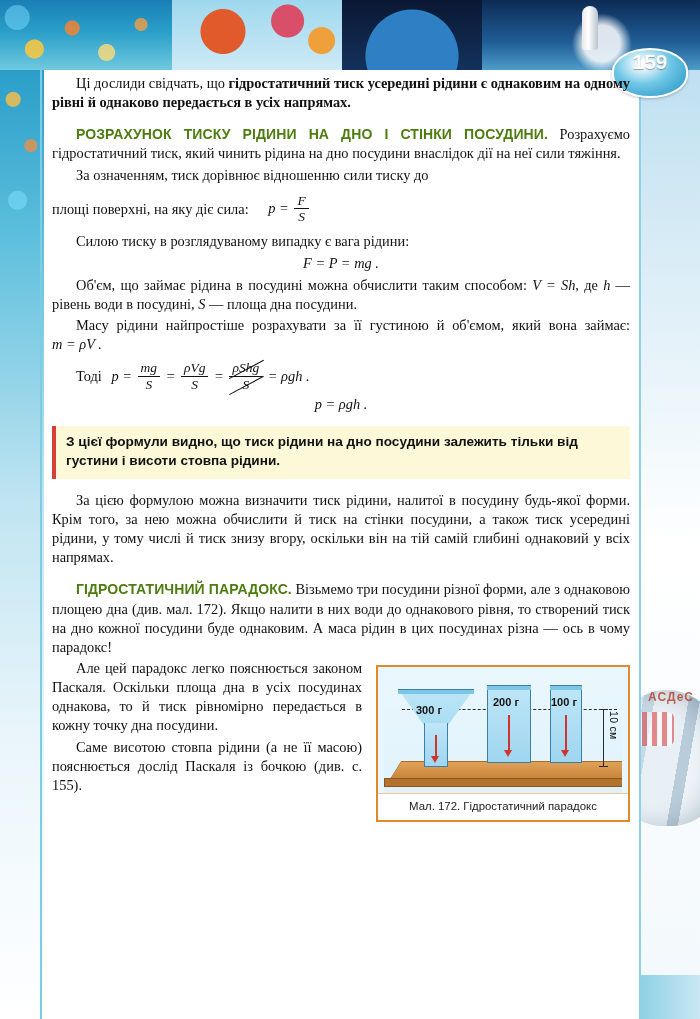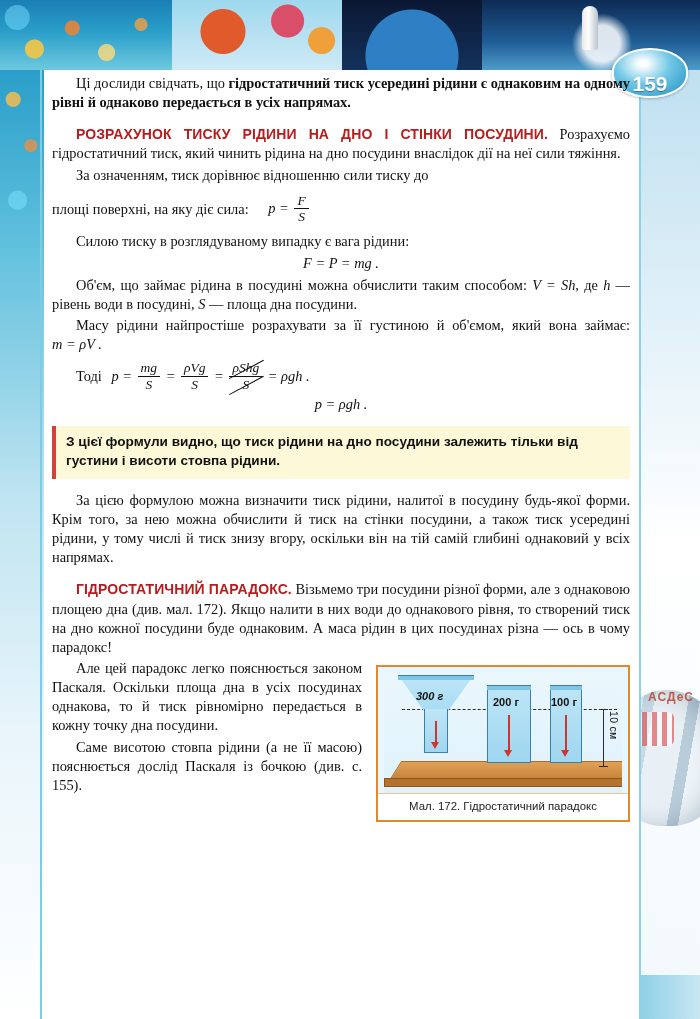--- a/index.html
+++ b/index.html
@@ -110,42 +110,42 @@
   }
 
   
   .pagenum {
     position:absolute; right:12px; top:48px;
     width:76px; height:50px;
     background:radial-gradient(ellipse at 40% 30%, #ffffff 0 6%, #6fc7e6 45%, #1f8fc0 100%);
     border-radius:50%/46%;
     border:2px solid #ffffff;
     box-shadow:0 1px 3px rgba(0,0,0,.25);
-    display:flex; align-items:flex-end; justify-content:center;
+    display:flex; align-items:flex-start; justify-content:center;
   }
   .pagenum span {
     font-family:"Liberation Sans", sans-serif;
     font-weight:bold; font-size:21px; color:#ffffff;
     text-shadow:0 1px 1px rgba(0,0,0,.35);
   }
 
   
   .content {
     position:absolute; left:52px; top:74px; width:578px;
     font-size:14.4px; line-height:1.33; color:#111111;
     text-align:justify;
   }
   p { margin:0 0 0 0; }
   .p { margin-bottom:2px; text-indent:24px; }
   .p.noind { text-indent:0; }
   .center { text-align:center; text-indent:0; }
   b, .bold { font-weight:bold; }
   .heading {
     font-family:"Liberation Sans", sans-serif;
-    font-weight:bold; color:#b91c1c; font-size:14px;
+    font-weight:bold; color:#4d7c0f; font-size:14px;
     letter-spacing:.1px;
   }
   .sec { margin-top:13px; margin-bottom:2px; text-indent:24px; }
   .sec .heading { text-transform:uppercase; }
 
   
   .math { font-style:italic; white-space:nowrap; }
   .frac {
     display:inline-block; vertical-align:middle;
     text-align:center; font-style:italic;
@@ -328,21 +328,21 @@
     <p class="sec"><span class="heading">Гідростатичний парадокс.</span><span> Візьмемо три посудини різної форми, але з однаковою площею дна (див. мал. 172). Якщо налити в них води до однакового рівня, то створений тиск на дно кожної посудини буде однаковим. А маса рідин в цих посудинах різна — ось в чому парадокс!</span></p>
 
     <div class="figure">
       <div class="fig-canvas">
 
         <div class="table-top"></div>
         <div class="table-edge"></div>
 
         <div class="dash" style="left:18px; top:36px; width:215px;"></div>
 
-        <div class="vessel" style="left:14px; bottom:40px; width:76px; height:78px;font-style:italic;">
+        <div class="vessel" style="left:14px; bottom:26px; width:76px; height:78px;">
           <div style="position:absolute;left:0;top:0;width:76px;height:38px;
                       background:linear-gradient(180deg,#bfe6f7,#a6dbf2);
                       border-left:1.4px solid #3b7fa6;border-right:1.4px solid #3b7fa6;
                       border-top:1.4px solid #3b7fa6;
                       clip-path:polygon(0 0,100% 0,64% 100%,36% 100%);"></div>
           <div style="position:absolute;left:0;top:0;width:76px;height:5px;background:#7cc6e8;border-top:1.4px solid #3b7fa6;"></div>
           <div class="v-glass" style="left:26px; width:24px; height:44px;"></div>
           <div class="arr-line" style="left:37px; top:46px; height:22px;"></div>
           <div class="arr-head" style="left:33px; top:67px;"></div>
           <div class="mass-label" style="left:18px; top:14px;">300 г</div>

